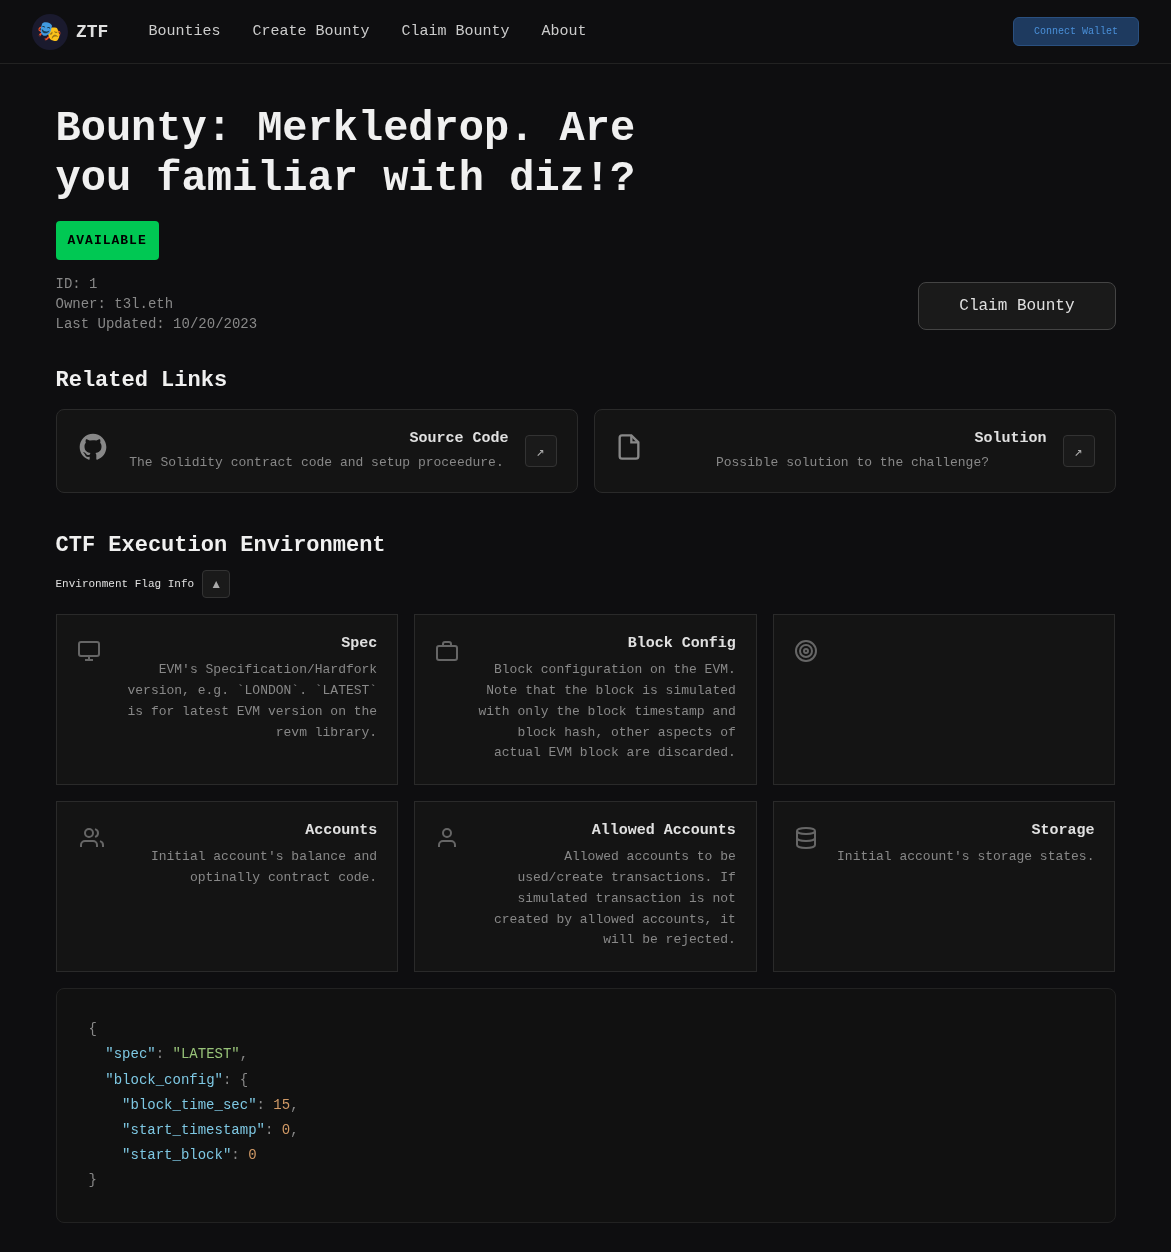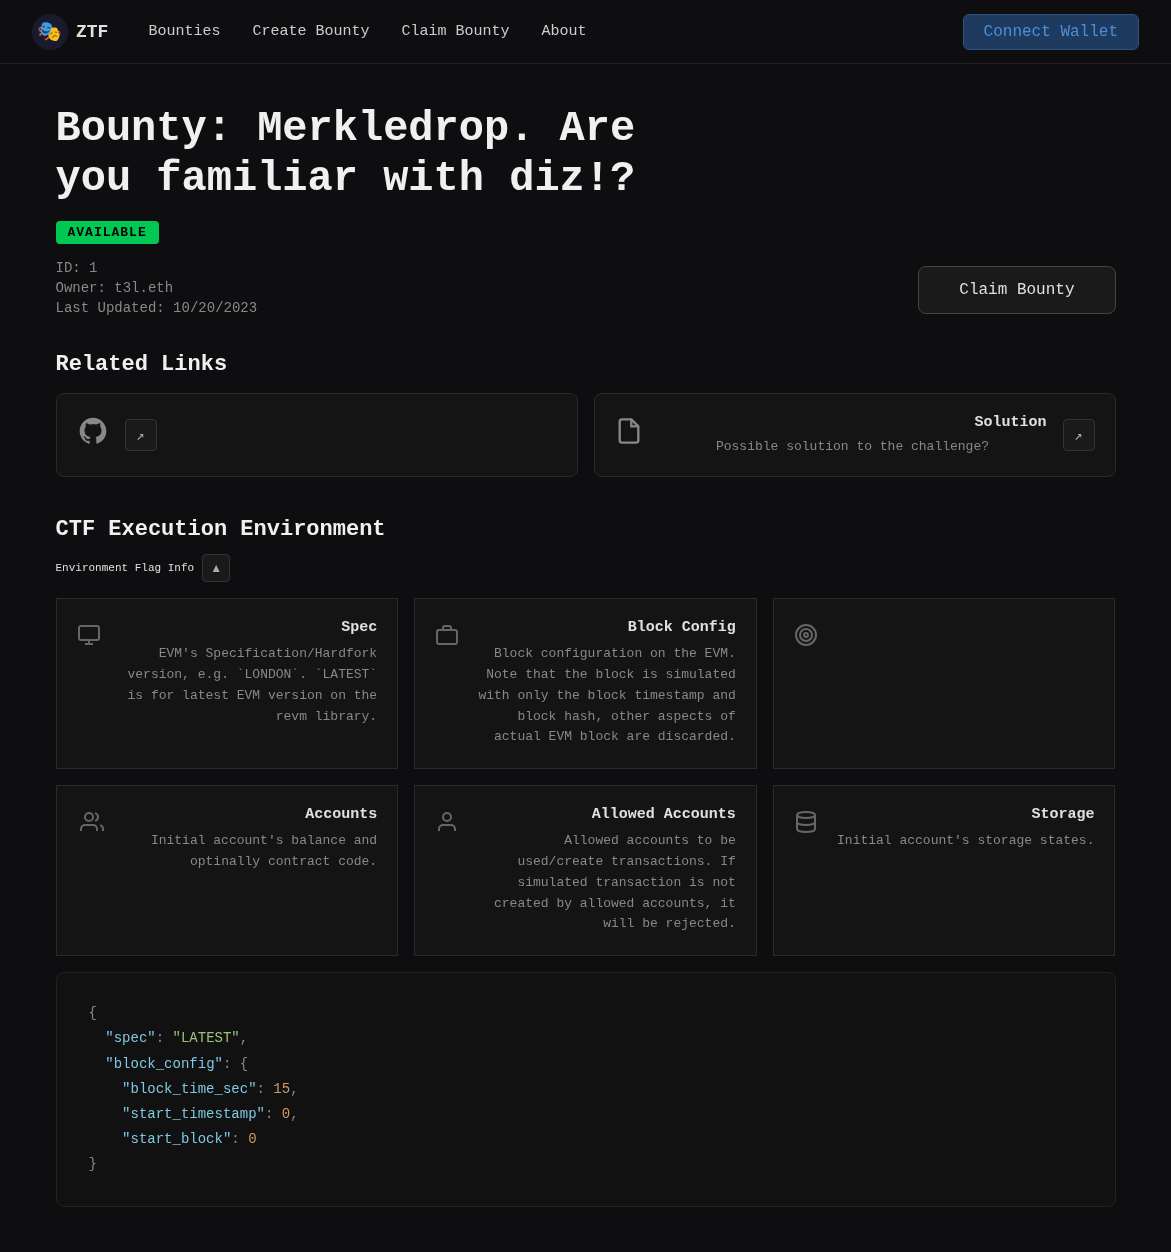--- a/index.html
+++ b/index.html
@@ -50,21 +50,21 @@
       font-size: 15px;
       cursor: pointer;
     }
     .connect-wallet-btn {
       background: #1e3a5f;
       color: #4a90d9;
       border: 1px solid #2a5080;
       border-radius: 6px;
       padding: 8px 20px;
       font-family: 'Courier New', Courier, monospace;
-      font-size: 16px;
+      font-size: 10px;
       cursor: pointer;
     }
 
     
     .main {
       max-width: 1100px;
       margin: 0 auto;
       padding: 40px 20px 60px;
     }
 
@@ -98,21 +98,21 @@
       text-align: right;
     }
 
     
     .status-badge {
       display: inline-block;
       background: #00c853;
       color: #000;
       font-size: 13px;
       font-weight: 700;
-      padding: 4px 12px;
+      padding: 12px 12px;
       border-radius: 4px;
       margin-bottom: 16px;
       letter-spacing: 1px;
     }
     .claim-bounty-btn {
       background: #1a1a1a;
       color: #e0e0e0;
       border: 1px solid #444;
       border-radius: 8px;
       padding: 14px 40px;
@@ -325,20 +325,24 @@
   
   <h2 class="section-title">Related Links</h2>
   <div class="related-links-grid">
 
     <div class="link-card">
       <div class="link-card-icon">
         <svg width="32" height="32" viewBox="0 0 24 24" fill="#888">
           <path d="M12 2C6.477 2 2 6.484 2 12.021c0 4.428 2.865 8.184 6.839 9.504.5.092.682-.217.682-.482 0-.237-.009-.868-.013-1.703-2.782.605-3.369-1.342-3.369-1.342-.454-1.154-1.11-1.462-1.11-1.462-.908-.62.069-.608.069-.608 1.003.071 1.531 1.032 1.531 1.032.892 1.53 2.341 1.088 2.912.832.091-.647.35-1.088.636-1.338-2.22-.253-4.555-1.113-4.555-4.951 0-1.093.39-1.988 1.031-2.688-.103-.253-.447-1.272.098-2.65 0 0 .84-.27 2.75 1.025A9.564 9.564 0 0 1 12 6.844c.85.004 1.705.115 2.504.337 1.909-1.295 2.748-1.025 2.748-1.025.547 1.378.202 2.397.1 2.65.64.7 1.028 1.595 1.028 2.688 0 3.847-2.338 4.695-4.566 4.944.359.309.678.919.678 1.852 0 1.336-.012 2.415-.012 2.743 0 .267.18.579.688.481C19.138 20.2 22 16.447 22 12.021 22 6.484 17.523 2 12 2z"></path>
         </svg>
       </div>
+      <div class="link-card-content">
+        <div class="link-card-title">Source Code</div>
+        <div class="link-card-desc">The Solidity contract code and setup proceedure.</div>
+      </div>
       <div class="link-card-action">↗</div>
     </div>
 
     <div class="link-card">
       <div class="link-card-icon">
         <svg width="28" height="28" viewBox="0 0 24 24" fill="none" stroke="#888" stroke-width="2">
           <path d="M14 2H6a2 2 0 0 0-2 2v16a2 2 0 0 0 2 2h12a2 2 0 0 0 2-2V8z"></path>
           <polyline points="14,2 14,8 20,8"></polyline>
         </svg>
       </div>

